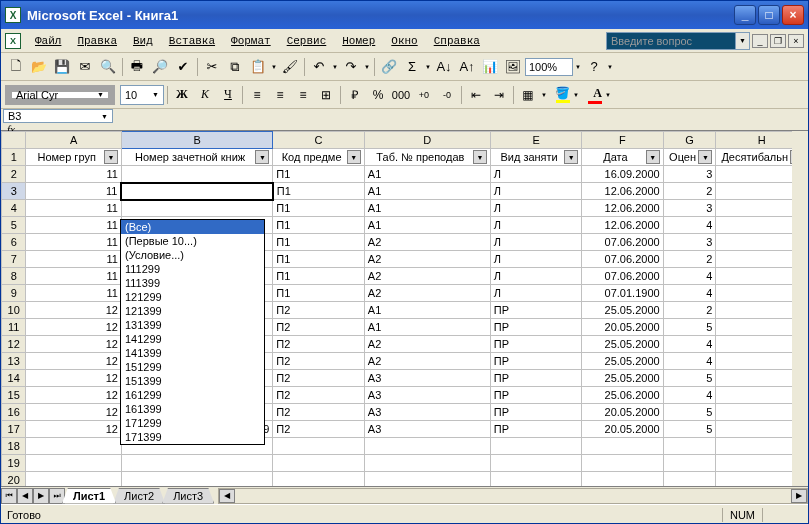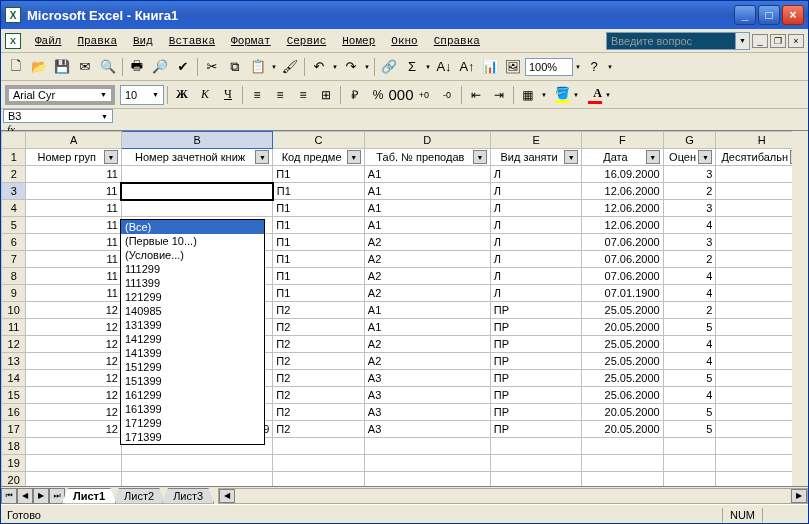--- a/index.html
+++ b/index.html
@@ -18,21 +18,21 @@
 .menubar .ask-box { width: 130px; height: 18px; border: 1px solid #7f9db9; background: #0c4a6e; color: #999; padding: 0 4px; display: flex; align-items: center; }
 .menubar .ask-arrow { width: 14px; height: 18px; border: 1px solid #7f9db9; border-left: 0; background: #e8e8e0; display: flex; align-items: center; justify-content: center; font-size: 7px; }
 .menubar .mdi-btns { display: flex; gap: 2px; margin-left: 2px; }
 .menubar .mdi { width: 16px; height: 14px; border: 1px solid #888; background: #e8e8e0; display: flex; align-items: center; justify-content: center; font-size: 9px; cursor: pointer; }
 .toolbar { background: #ece9d8; height: 28px; display: flex; align-items: center; padding: 0 4px; gap: 1px; border-bottom: 1px solid #c0baa4; }
 .tbtn { width: 22px; height: 22px; display: flex; align-items: center; justify-content: center; cursor: pointer; border: 1px solid transparent; font-size: 13px; }
 .tsep { width: 1px; height: 18px; background: #aca899; margin: 0 2px; }
 .tdrop { width: 8px; font-size: 6px; cursor: pointer; display: flex; align-items: center; justify-content: center; }
 .zoom-box { width: 48px; height: 18px; border: 1px solid #7f9db9; background: #fff; padding: 0 3px; display: flex; align-items: center; font-size: 11px; }
 .fmt-toolbar { background: #ece9d8; height: 28px; display: flex; align-items: center; padding: 0 4px; gap: 1px; border-bottom: 1px solid #c0baa4; }
-.font-combo { width: 110px; height: 20px; border: 4px solid #a3a3a3; background: #fff; padding: 0 4px; display: flex; align-items: center; }
+.font-combo { width: 110px; height: 20px; border: 7px solid #a3a3a3; background: #fff; padding: 0 4px; display: flex; align-items: center; }
 .font-combo .arrow { margin-left: auto; font-size: 7px; }
 .size-combo { width: 44px; height: 20px; border: 1px solid #7f9db9; background: #fff; padding: 0 4px; display: flex; align-items: center; margin-left: 4px; }
 .size-combo .arrow { margin-left: auto; font-size: 7px; }
 .fm { width: 22px; height: 22px; display: flex; align-items: center; justify-content: center; cursor: pointer; border: 1px solid transparent; font-size: 12px; }
 .fm.bold { font-weight: bold; font-family: 'Times New Roman',serif; }
 .fm.italic { font-style: italic; font-family: 'Times New Roman',serif; }
 .fm.uline { text-decoration: underline; font-family: 'Times New Roman',serif; }
 .colorbtn { display: flex; align-items: flex-end; flex-direction: column; justify-content: center; width: 20px; height: 20px; }
 .colorbtn .bar { width: 14px; height: 3px; }
 .formula-bar { background: #ece9d8; height: 22px; display: flex; align-items: flex-start; border-bottom: 1px solid #808080; flex-direction: column; }
@@ -155,21 +155,21 @@
   <span class="fm italic">К</span>
   <span class="fm uline">Ч</span>
   <span class="tsep"></span>
   <span class="fm">≡</span>
   <span class="fm">≡</span>
   <span class="fm">≡</span>
   <span class="fm">⊞</span>
   <span class="tsep"></span>
   <span class="fm">₽</span>
   <span class="fm">%</span>
-  <span class="fm" style="font-size:15px">000</span>
+  <span class="fm" style="font-size:11px">000</span>
   <span class="fm" style="font-size:9px">+0</span>
   <span class="fm" style="font-size:9px">-0</span>
   <span class="tsep"></span>
   <span class="fm">⇤</span>
   <span class="fm">⇥</span>
   <span class="tsep"></span>
   <span class="fm">▦</span>
     <span class="tdrop">▼</span>
   <span class="fm">
       <span class="colorbtn">
@@ -489,21 +489,21 @@
   </table>
 
   <div class="dropdown-list" style="top:52px; left:119px;">
     <div id="ddopts">
         <div class="opt sel">(Все)</div>
         <div class="opt">(Первые 10...)</div>
         <div class="opt">(Условие...)</div>
         <div class="opt">111299</div>
         <div class="opt">111399</div>
         <div class="opt">121299</div>
-        <div class="opt">140985</div>
+        <div class="opt">121399</div>
         <div class="opt">131399</div>
         <div class="opt">141299</div>
         <div class="opt">141399</div>
         <div class="opt">151299</div>
         <div class="opt">151399</div>
         <div class="opt">161299</div>
         <div class="opt">161399</div>
         <div class="opt">171299</div>
         <div class="opt">171399</div>
       </div>

